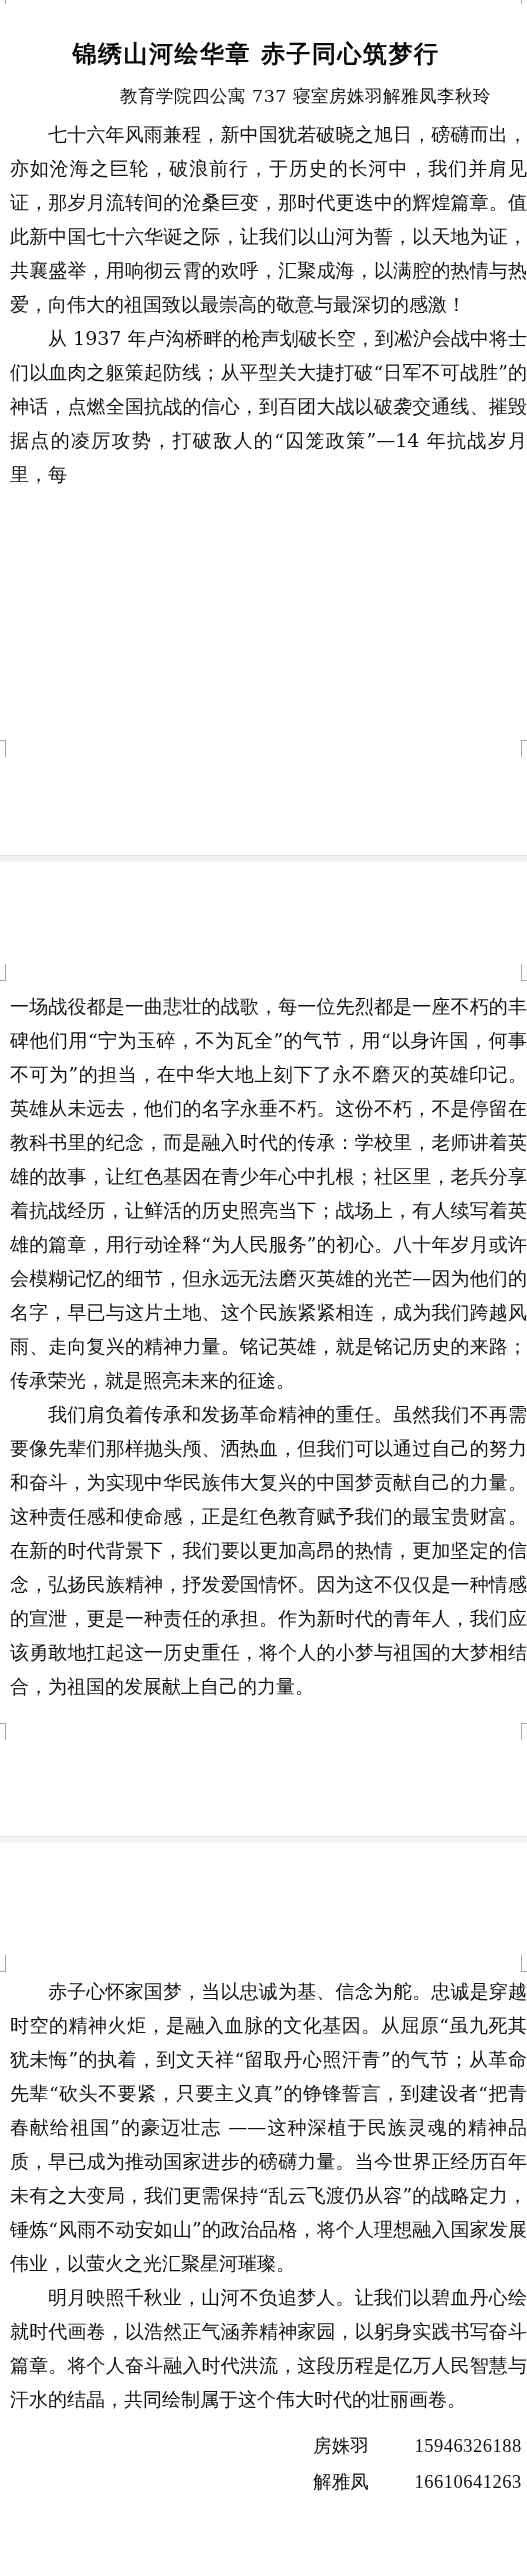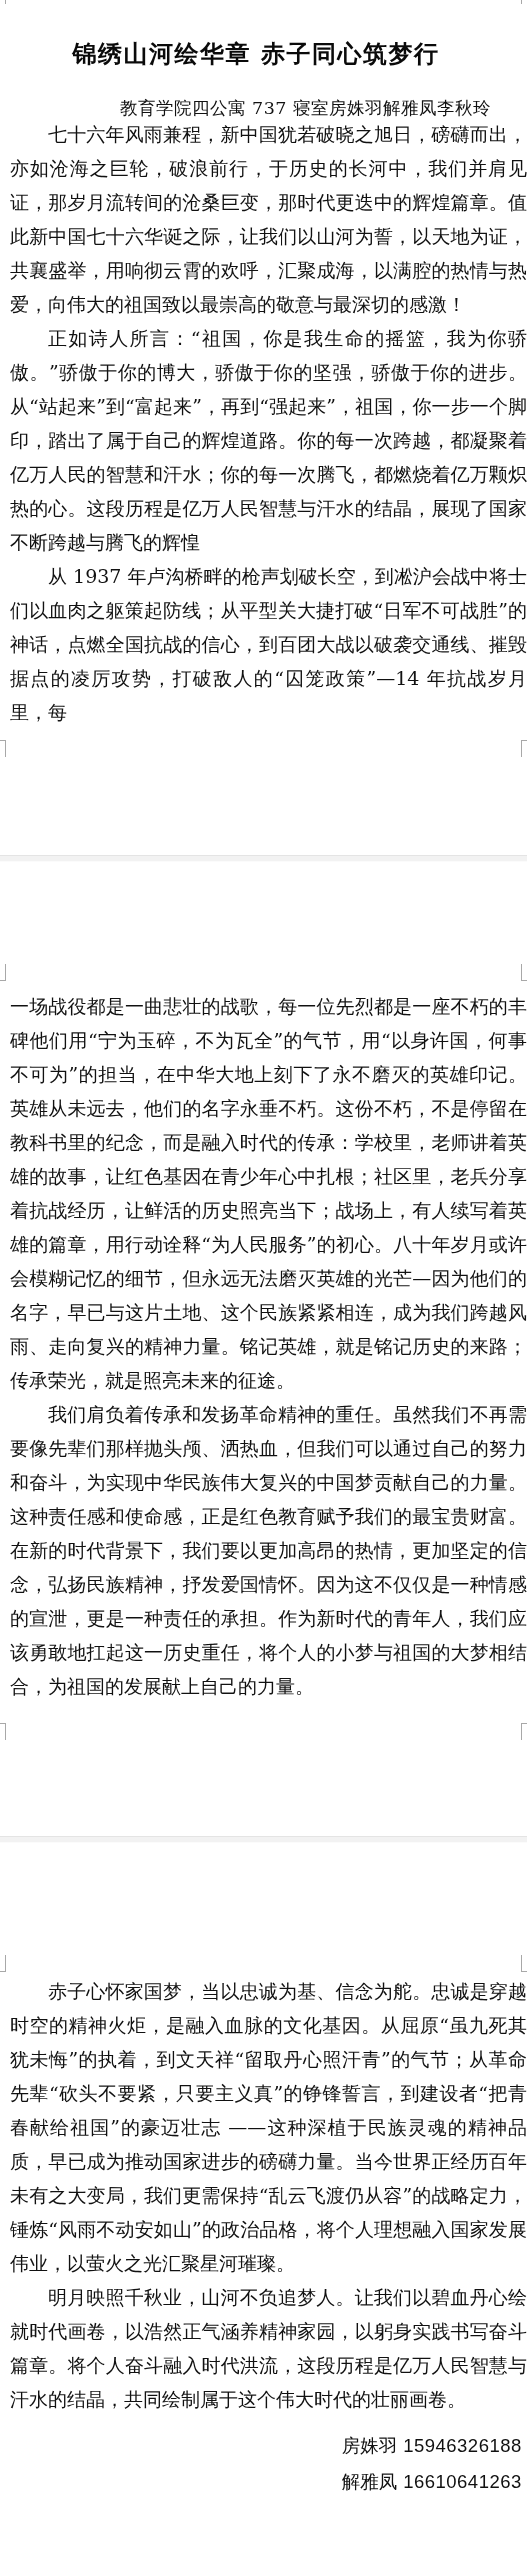--- a/index.html
+++ b/index.html
@@ -7,21 +7,21 @@
     position:relative;width:528px;height:2597px;margin:0;
     background:#ffffff;color:#141414;overflow:hidden;
     font-family:"DejaVu Serif", serif;
   }
   .doc-title{
     position:absolute;top:21.6px;left:0;width:512px;
     text-align:center;font-size:24px;font-weight:700;
     font-family:"DejaVu Sans", sans-serif;letter-spacing:1.5px;color:#0a0a0a;
   }
   .byline{
-    position:absolute;top:96px;right:37px;
+    position:absolute;top:84px;right:37px;
     font-size:17.5px;letter-spacing:0.5px;color:#111;
   }
   .body-block{
     position:absolute;left:10px;width:517px;
     font-size:19px;line-height:34px;
     text-align:justify;text-justify:inter-ideograph;
     color:#111;
   }
   .body-block p{margin:0;padding:0;}
   .body-block p.indent{text-indent:2em;}
@@ -33,37 +33,36 @@
   .corner{position:absolute;width:6.2px;height:17px;box-sizing:border-box;border:0 solid #a8a8a8;}
   .corner.tl{border-bottom-width:1px;border-right-width:1px;}
   .corner.tr{border-bottom-width:1px;border-left-width:1px;}
   .corner.bl{border-top-width:1px;border-right-width:1px;}
   .corner.br{border-top-width:1px;border-left-width:1px;}
   .corner-stub{position:absolute;top:0;width:1px;height:4.1px;background:#a8a8a8;}
   .signature{
     position:absolute;top:2428px;right:6.2px;
     text-align:right;font-size:18.5px;line-height:36px;color:#111;
   }
-  .signature .phone{font-family:Liberation Sans, sans-serif;letter-spacing:0.5px;}
+  .signature .phone{font-family:Liberation Serif, serif;letter-spacing:0.5px;margin-left:40px;}
 </style>
 </head>
 <body>
 
 <div class="canvas">
 
   <div class="corner-stub" style="left:5.2px;"></div>
   <div class="corner-stub" style="left:521px;"></div>
 
   <h1 class="doc-title">锦绣山河绘华章 赤子同心筑梦行</h1>
 
   <div class="byline">教育学院四公寓 737 寝室房姝羽解雅凤李秋玲</div>
 
   <div class="body-block" id="body1" style="top:117px;">
     <p class="indent">七十六年风雨兼程，新中国犹若破晓之旭日，磅礴而出，亦如沧海之巨轮，破浪前行，于历史的长河中，我们并肩见证，那岁月流转间的沧桑巨变，那时代更迭中的辉煌篇章。值此新中国七十六华诞之际，让我们以山河为誓，以天地为证，共襄盛举，用响彻云霄的欢呼，汇聚成海，以满腔的热情与热爱，向伟大的祖国致以最崇高的敬意与最深切的感激！</p>
-    <p class="indent">正如诗人所言：“祖国，你是我生命的摇篮，我为你骄傲。”骄傲于你的博大，骄傲于你的坚强，骄傲于你的进步。从“站起来”到“富起来”，再到“强起来”，祖国，你一步一个脚印，踏出了属于自己的辉煌道路。你的每一次跨越，都凝聚着亿万人民的智慧和汗水；你的每一次腾飞，都燃烧着亿万颗炽热的心。这段历程是亿万人民智慧与汗水的结晶，展现了国家不断跨越与腾飞的辉惶</p>
     <p class="indent">从 1937 年卢沟桥畔的枪声划破长空，到凇沪会战中将士们以血肉之躯策起防线；从平型关大捷打破“日军不可战胜”的神话，点燃全国抗战的信心，到百团大战以破袭交通线、摧毁据点的凌厉攻势，打破敌人的“囚笼政策”—14 年抗战岁月里，每</p>
   </div>
 
   <div class="corner bl" style="top:740px;left:0;"></div>
   <div class="corner br" style="top:740px;left:521px;"></div>
 
   <div class="separator" style="top:855px;"></div>
 
   <div class="corner tl" style="top:964px;left:0;"></div>
   <div class="corner tr" style="top:964px;left:521px;"></div>

